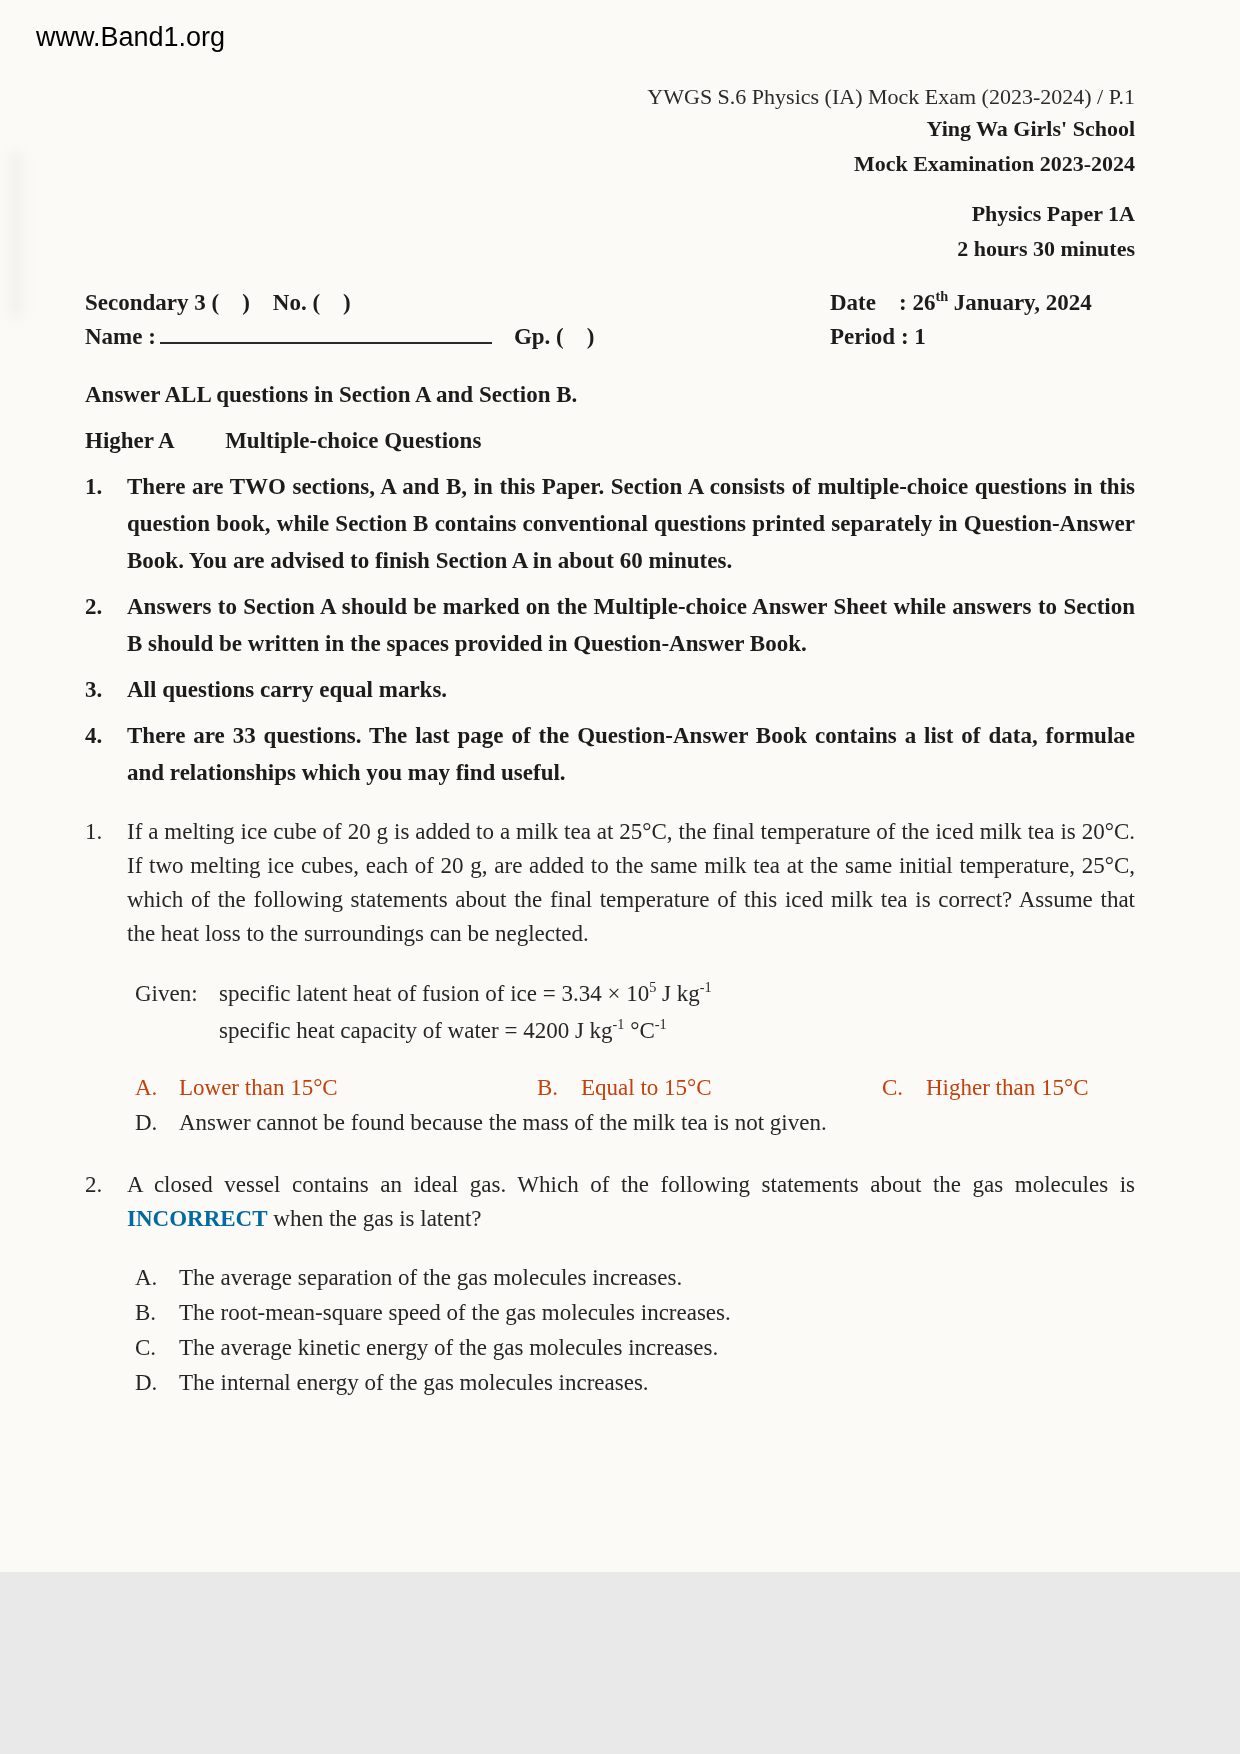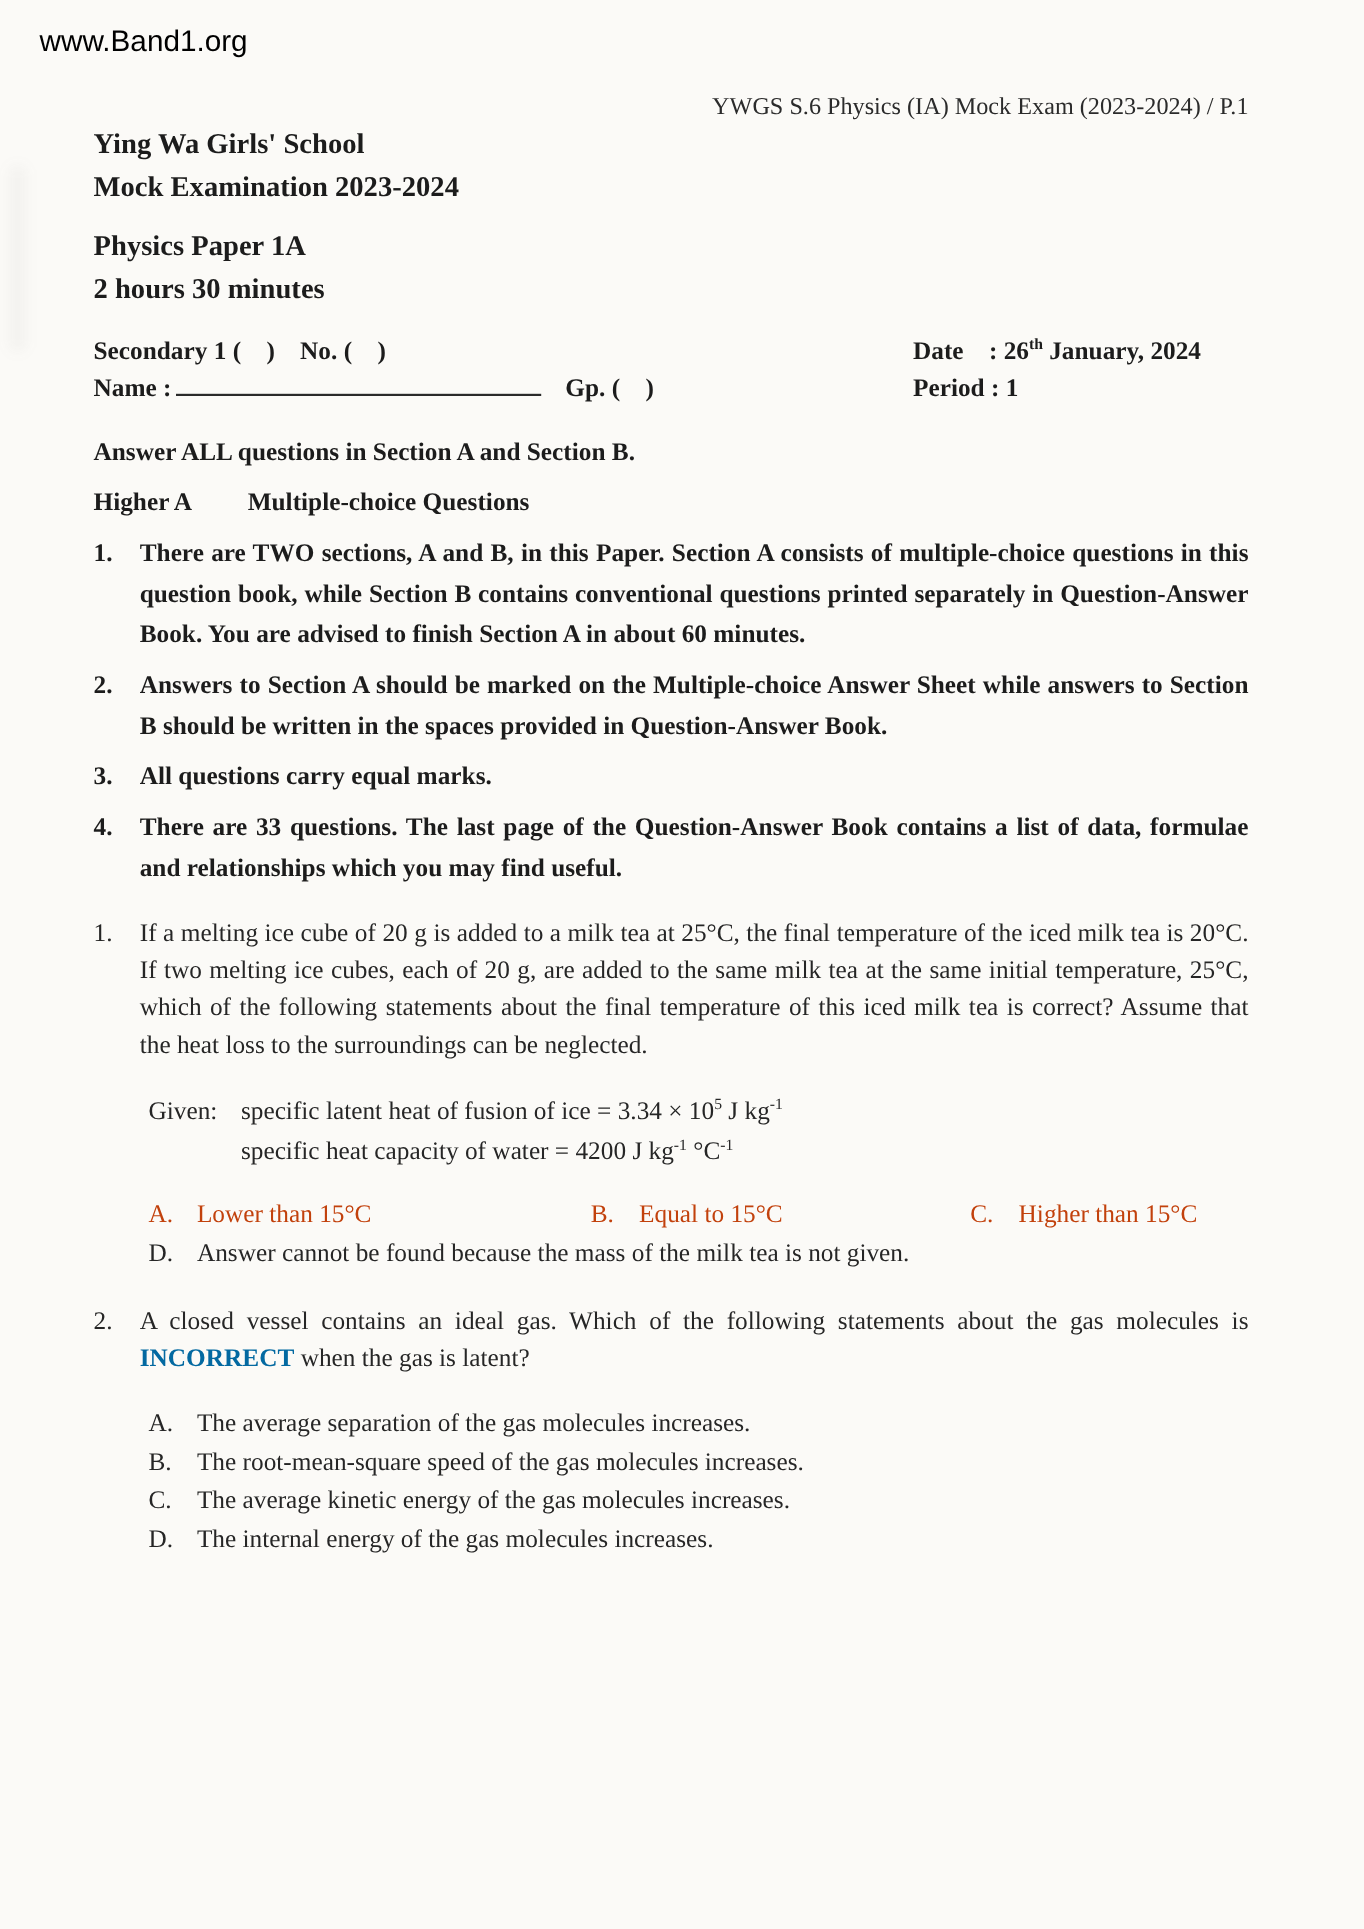--- a/index.html
+++ b/index.html
@@ -3,21 +3,21 @@
 <meta charset="utf-8">
 <style>
   html, body { margin: 0; padding: 0; }
   body {
     width: 1240px; height: 1754px;
     background: #e9e9e9;
     font-family: "Liberation Serif", serif;
   }
   .page {
     position: relative;
-    width: 1240px; height: 1754px;
+    width: 1240px; height: 1572px;
     background: #fbfaf7;
     color: #222;
     overflow: hidden;
   }
   .smudge {
     position: absolute; left: 8px; top: 150px;
     width: 16px; height: 170px;
     background: rgba(90,90,90,0.05);
     filter: blur(6px);
     border-radius: 10px;
@@ -31,23 +31,23 @@
     position: absolute; left: 85px; top: 0;
     width: 1050px;
   }
   .page-ref {
     margin-top: 84px;
     text-align: right;
     font-size: 22px;
     color: #2b2b2b;
   }
   .c-head {
-    text-align: left;
-    font-weight: bold;
-    font-size: 26px;
+    text-align: right;
+    font-weight: bold;
+    font-size: 22px;
     color: #1c1c1c;
   }
   .h-school   { margin-top: 6px; }
   .h-exam     { margin-top: 9px; }
   .h-paper    { margin-top: 24px; }
   .h-duration { margin-top: 9px; }
 
   .info-grid {
     margin-top: 28px;
     display: grid;
@@ -152,21 +152,21 @@
 
     <div class="page-ref">YWGS S.6 Physics (IA) Mock Exam (2023-2024) / P.1</div>
 
     <div class="c-head h-school">Ying Wa Girls' School</div>
     <div class="c-head h-exam">Mock Examination 2023-2024</div>
     <div class="c-head h-paper">Physics Paper 1A</div>
     <div class="c-head h-duration">2 hours 30 minutes</div>
 
     <div class="info-grid">
       <div>
-        <span class="pre">Secondary 1 (    )    No. (    )</span>
+        <span class="pre">Secondary 3 (    )    No. (    )</span>
       </div>
       <div>
         <span class="pre">Date    : 26</span><sup>th</sup><span> January, 2024</span>
       </div>
       <div class="name-row">
         <span>Name :</span>
         <span class="name-line"></span>
         <span class="pre gp-label">Gp. (    )</span>
       </div>
       <div>

